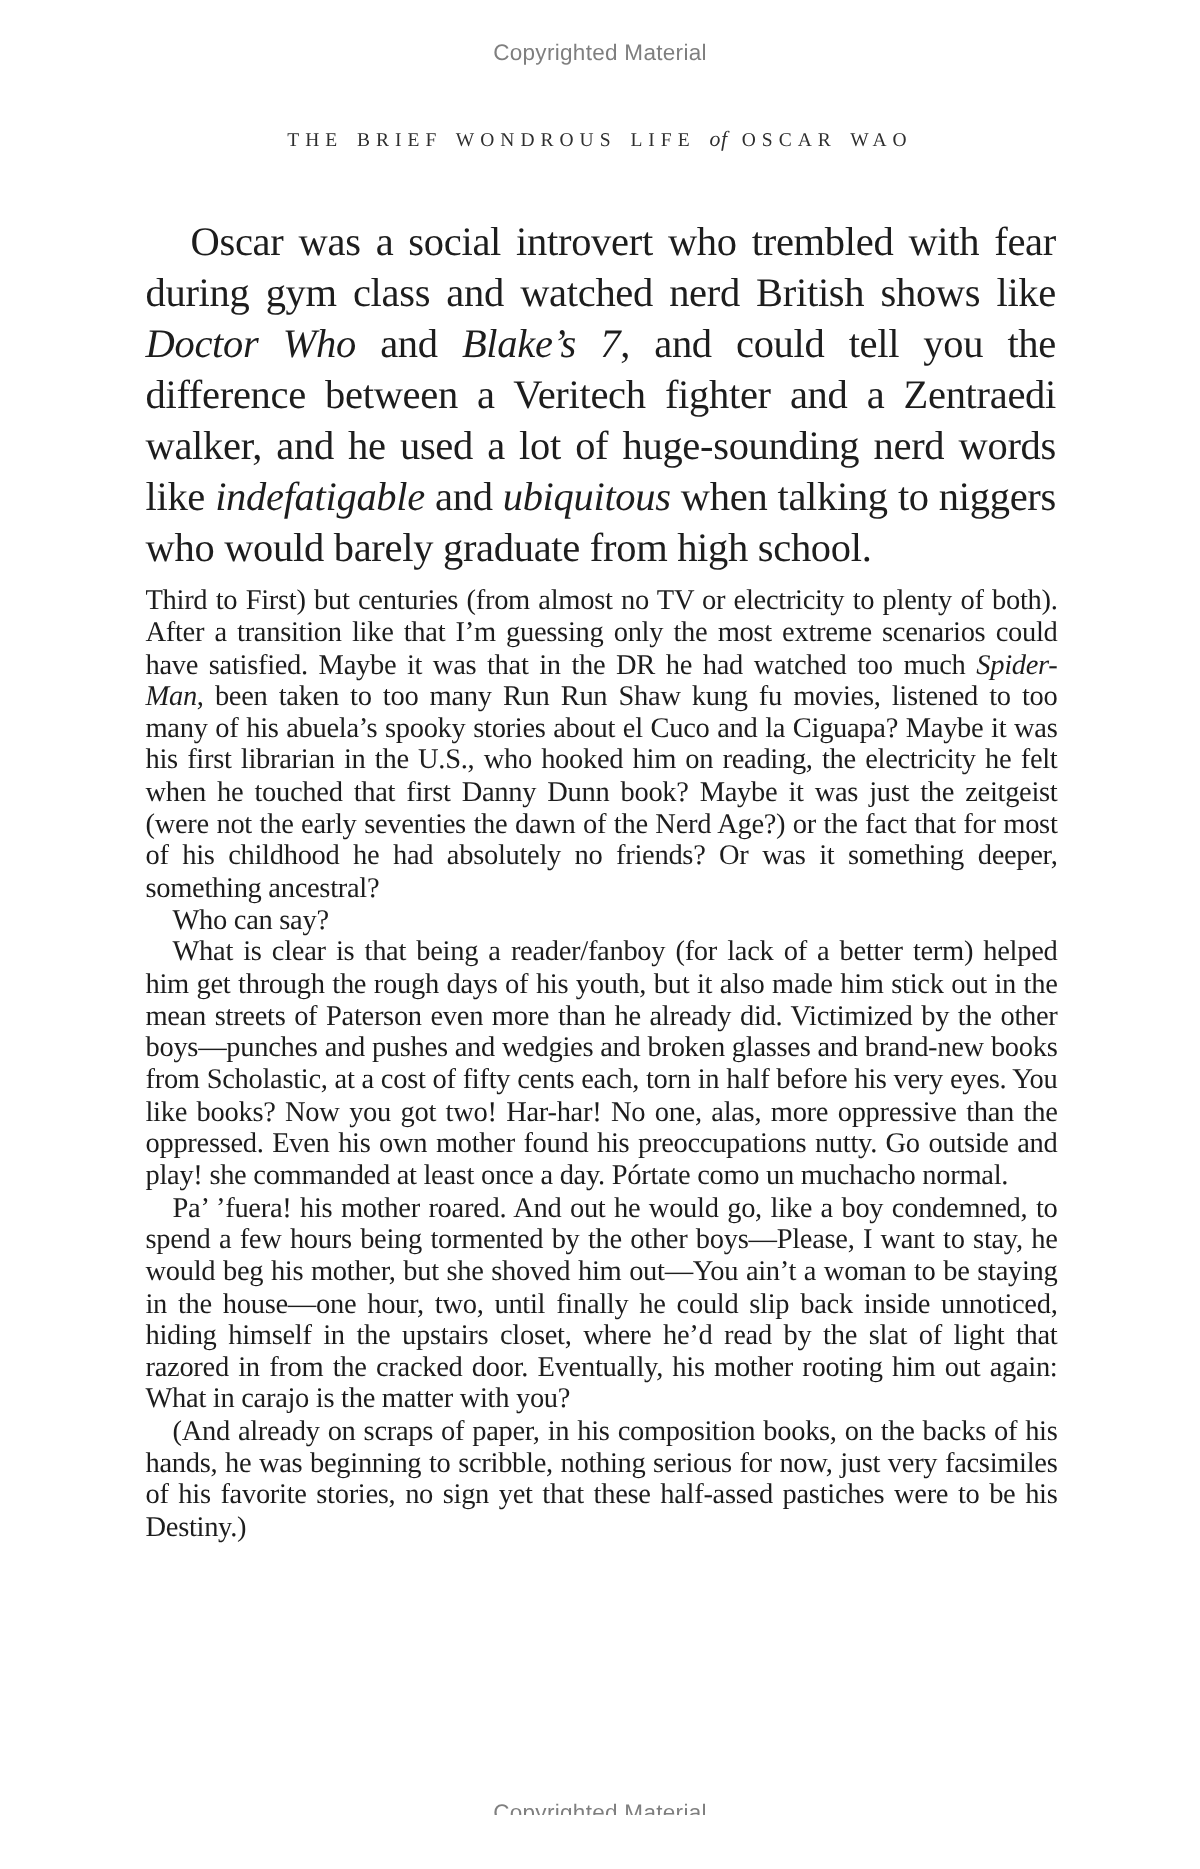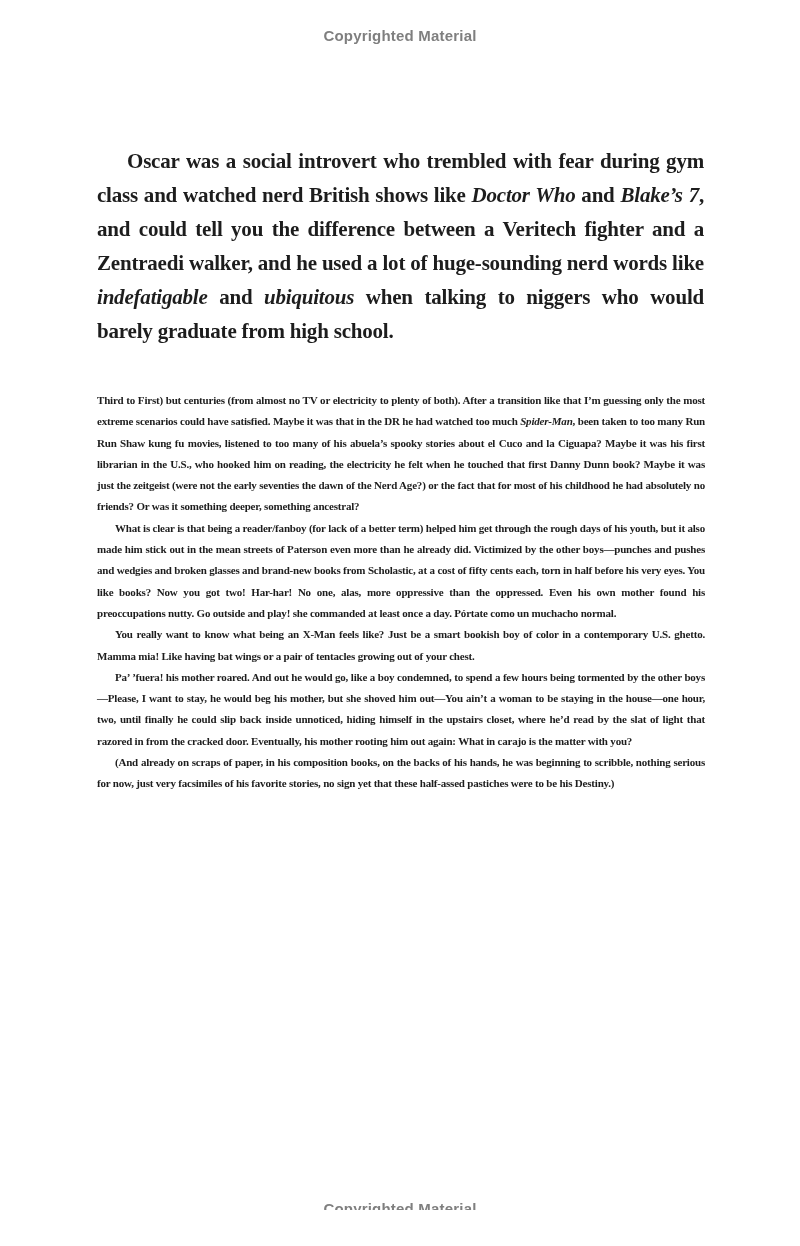--- a/index.html
+++ b/index.html
@@ -5,21 +5,20 @@
   html, body { margin: 0; padding: 0; background: #ffffff; }
   .page {
     position: relative;
     width: 800px;
     height: 1210px;
     background: var(--paper, #ffffff);
     font-family: "Liberation Serif", serif;
     color: var(--ink, #1d1d1d);
     margin: 0 auto;
     overflow: hidden;
-    font-weight: bold;
   }
   .copyright {
     position: absolute;
     left: 0;
     width: 100%;
     text-align: center;
     font-family: "Liberation Sans", sans-serif;
     font-size: 15px;
     letter-spacing: 0.2px;
     color: var(--muted, #7f7f7f);
@@ -37,52 +36,53 @@
     word-spacing: 2px;
     color: #2e2e2e;
     white-space: nowrap;
   }
   .running-head .it { letter-spacing: 0.5px; font-size: 14.5px; }
   .excerpt {
     position: absolute;
     top: 144px;
     left: 97px;
     width: 607px;
-    font-size: 21px;
+    font-size: 27px;
     line-height: 34px;
     letter-spacing: -0.2px;
   }
   .excerpt .para { margin: 0; text-align: justify; }
   .excerpt .para.indent { text-indent: 30px; }
   .body-text {
     position: absolute;
     top: 390px;
     left: 97px;
     width: 608px;
-    font-size: 11px;
+    font-size: 19px;
     line-height: 21.3px;
     letter-spacing: -0.2px;
   }
   .body-text .para { margin: 0; text-align: justify; }
   .body-text .para.indent { text-indent: 18px; }
   .it { font-style: italic; }
 </style>
 </head>
 <body>
 
 <div class="page" style="--paper: #ffffff; --ink: #1d1d1d; --muted: #7f7f7f;">
   <div class="copyright top">Copyrighted Material</div>
 
+  <div class="running-head"><span>THE BRIEF WONDROUS LIFE </span><span class="it">of</span><span> OSCAR WAO</span></div>
 
   <section class="excerpt">
       <p class="para indent"><span>Oscar was a social introvert who trembled with fear during gym class and watched nerd British shows like </span><span class="it">Doctor Who</span><span> and </span><span class="it">Blake’s 7</span><span>, and could tell you the difference between a Veritech fighter and a Zentraedi walker, and he used a lot of huge-sounding nerd words like </span><span class="it">indefatigable</span><span> and </span><span class="it">ubiquitous</span><span> when talking to niggers who would barely graduate from high school.</span></p>
     </section>
 
   <section class="body-text">
       <p class="para"><span>Third to First) but centuries (from almost no TV or electricity to plenty of both). After a transition like that I’m guessing only the most extreme scenarios could have satisfied. Maybe it was that in the DR he had watched too much </span><span class="it">Spider-Man</span><span>, been taken to too many Run Run Shaw kung fu movies, listened to too many of his abuela’s spooky stories about el Cuco and la Ciguapa? Maybe it was his first librarian in the U.S., who hooked him on reading, the electricity he felt when he touched that first Danny Dunn book? Maybe it was just the zeitgeist (were not the early seventies the dawn of the Nerd Age?) or the fact that for most of his childhood he had absolutely no friends? Or was it something deeper, something ancestral?</span></p>
+      <p class="para indent"><span>Who can say?</span></p>
       <p class="para indent"><span>What is clear is that being a reader/fanboy (for lack of a better term) helped him get through the rough days of his youth, but it also made him stick out in the mean streets of Paterson even more than he already did. Victimized by the other boys—punches and pushes and wedgies and broken glasses and brand-new books from Scholastic, at a cost of fifty cents each, torn in half before his very eyes. You like books? Now you got two! Har-har! No one, alas, more oppressive than the oppressed. Even his own mother found his preoccupations nutty. Go outside and play! she commanded at least once a day. Pórtate como un muchacho normal.</span></p>
-      <p class="para indent"><span>You really want to know what being an X-Man feels like? Just be a smart bookish boy of color in a contemporary U.S. ghetto. Mamma mia! Like having bat wings or a pair of tentacles growing out of your chest.</span></p>
       <p class="para indent"><span>Pa’ ’fuera! his mother roared. And out he would go, like a boy condemned, to spend a few hours being tormented by the other boys—Please, I want to stay, he would beg his mother, but she shoved him out—You ain’t a woman to be staying in the house—one hour, two, until finally he could slip back inside unnoticed, hiding himself in the upstairs closet, where he’d read by the slat of light that razored in from the cracked door. Eventually, his mother rooting him out again: What in carajo is the matter with you?</span></p>
       <p class="para indent"><span>(And already on scraps of paper, in his composition books, on the backs of his hands, he was beginning to scribble, nothing serious for now, just very facsimiles of his favorite stories, no sign yet that these half-assed pastiches were to be his Destiny.)</span></p>
     </section>
 
   <div class="copyright bottom">Copyrighted Material</div>
 </div>
 
 </body></html>

